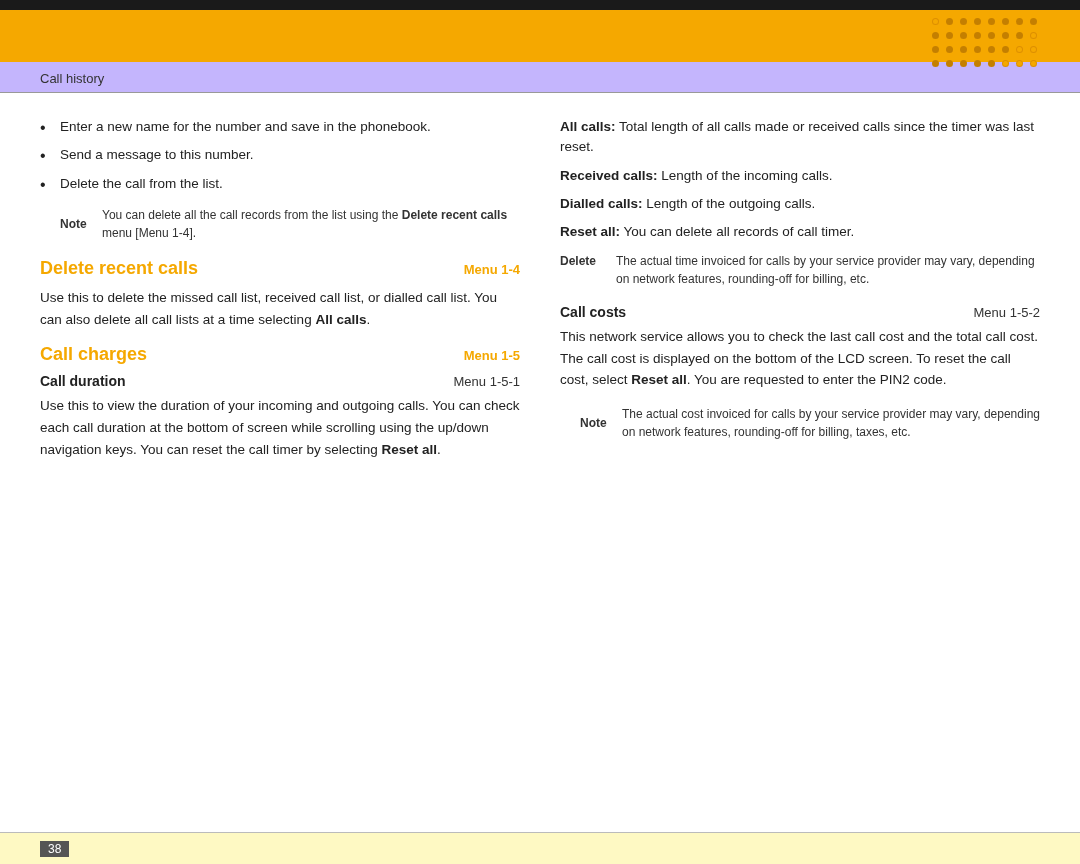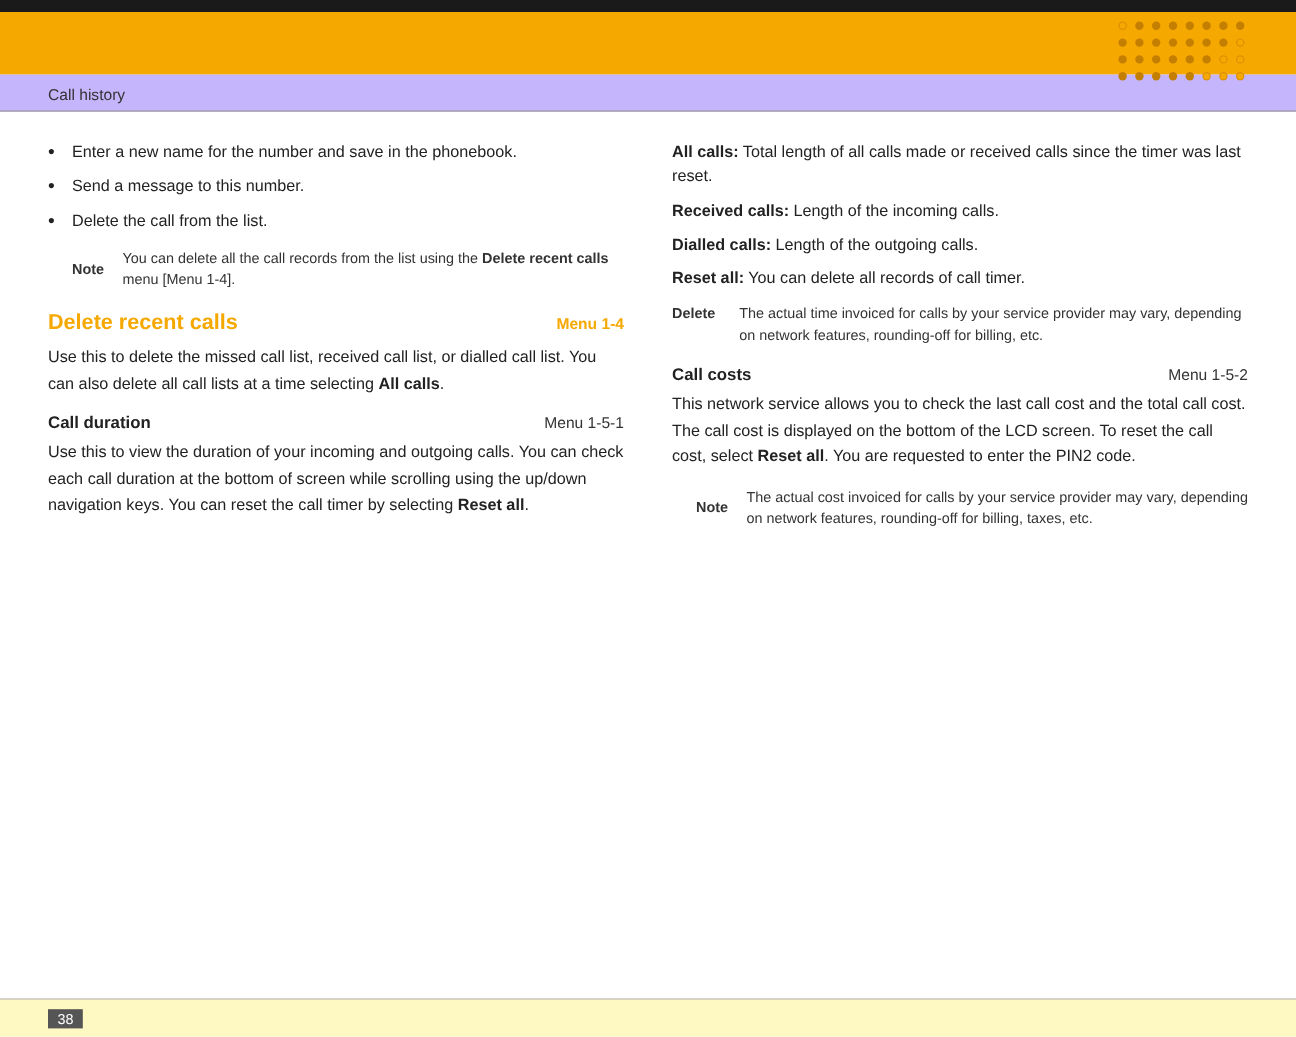--- a/index.html
+++ b/index.html
@@ -280,20 +280,24 @@
     </div>
 
     <div class="section-heading">
       <span class="section-title-orange">Delete recent calls</span>
       <span class="section-menu-orange">Menu 1-4</span>
     </div>
     <div class="section-body">
       Use this to delete the missed call list, received call list, or dialled call list. You can also delete all call lists at a time selecting <b>All calls</b>.
     </div>
 
+    <div class="section-heading">
+      <span class="section-title-orange">Call charges</span>
+      <span class="section-menu-orange">Menu 1-5</span>
+    </div>
 
     <div class="subsection-heading">
       <span class="subsection-title">Call duration</span>
       <span class="subsection-menu">Menu 1-5-1</span>
     </div>
     <div class="section-body">
       Use this to view the duration of your incoming and outgoing calls. You can check each call duration at the bottom of screen while scrolling using the up/down navigation keys. You can reset the call timer by selecting <b>Reset all</b>.
     </div>
 
   </div>

